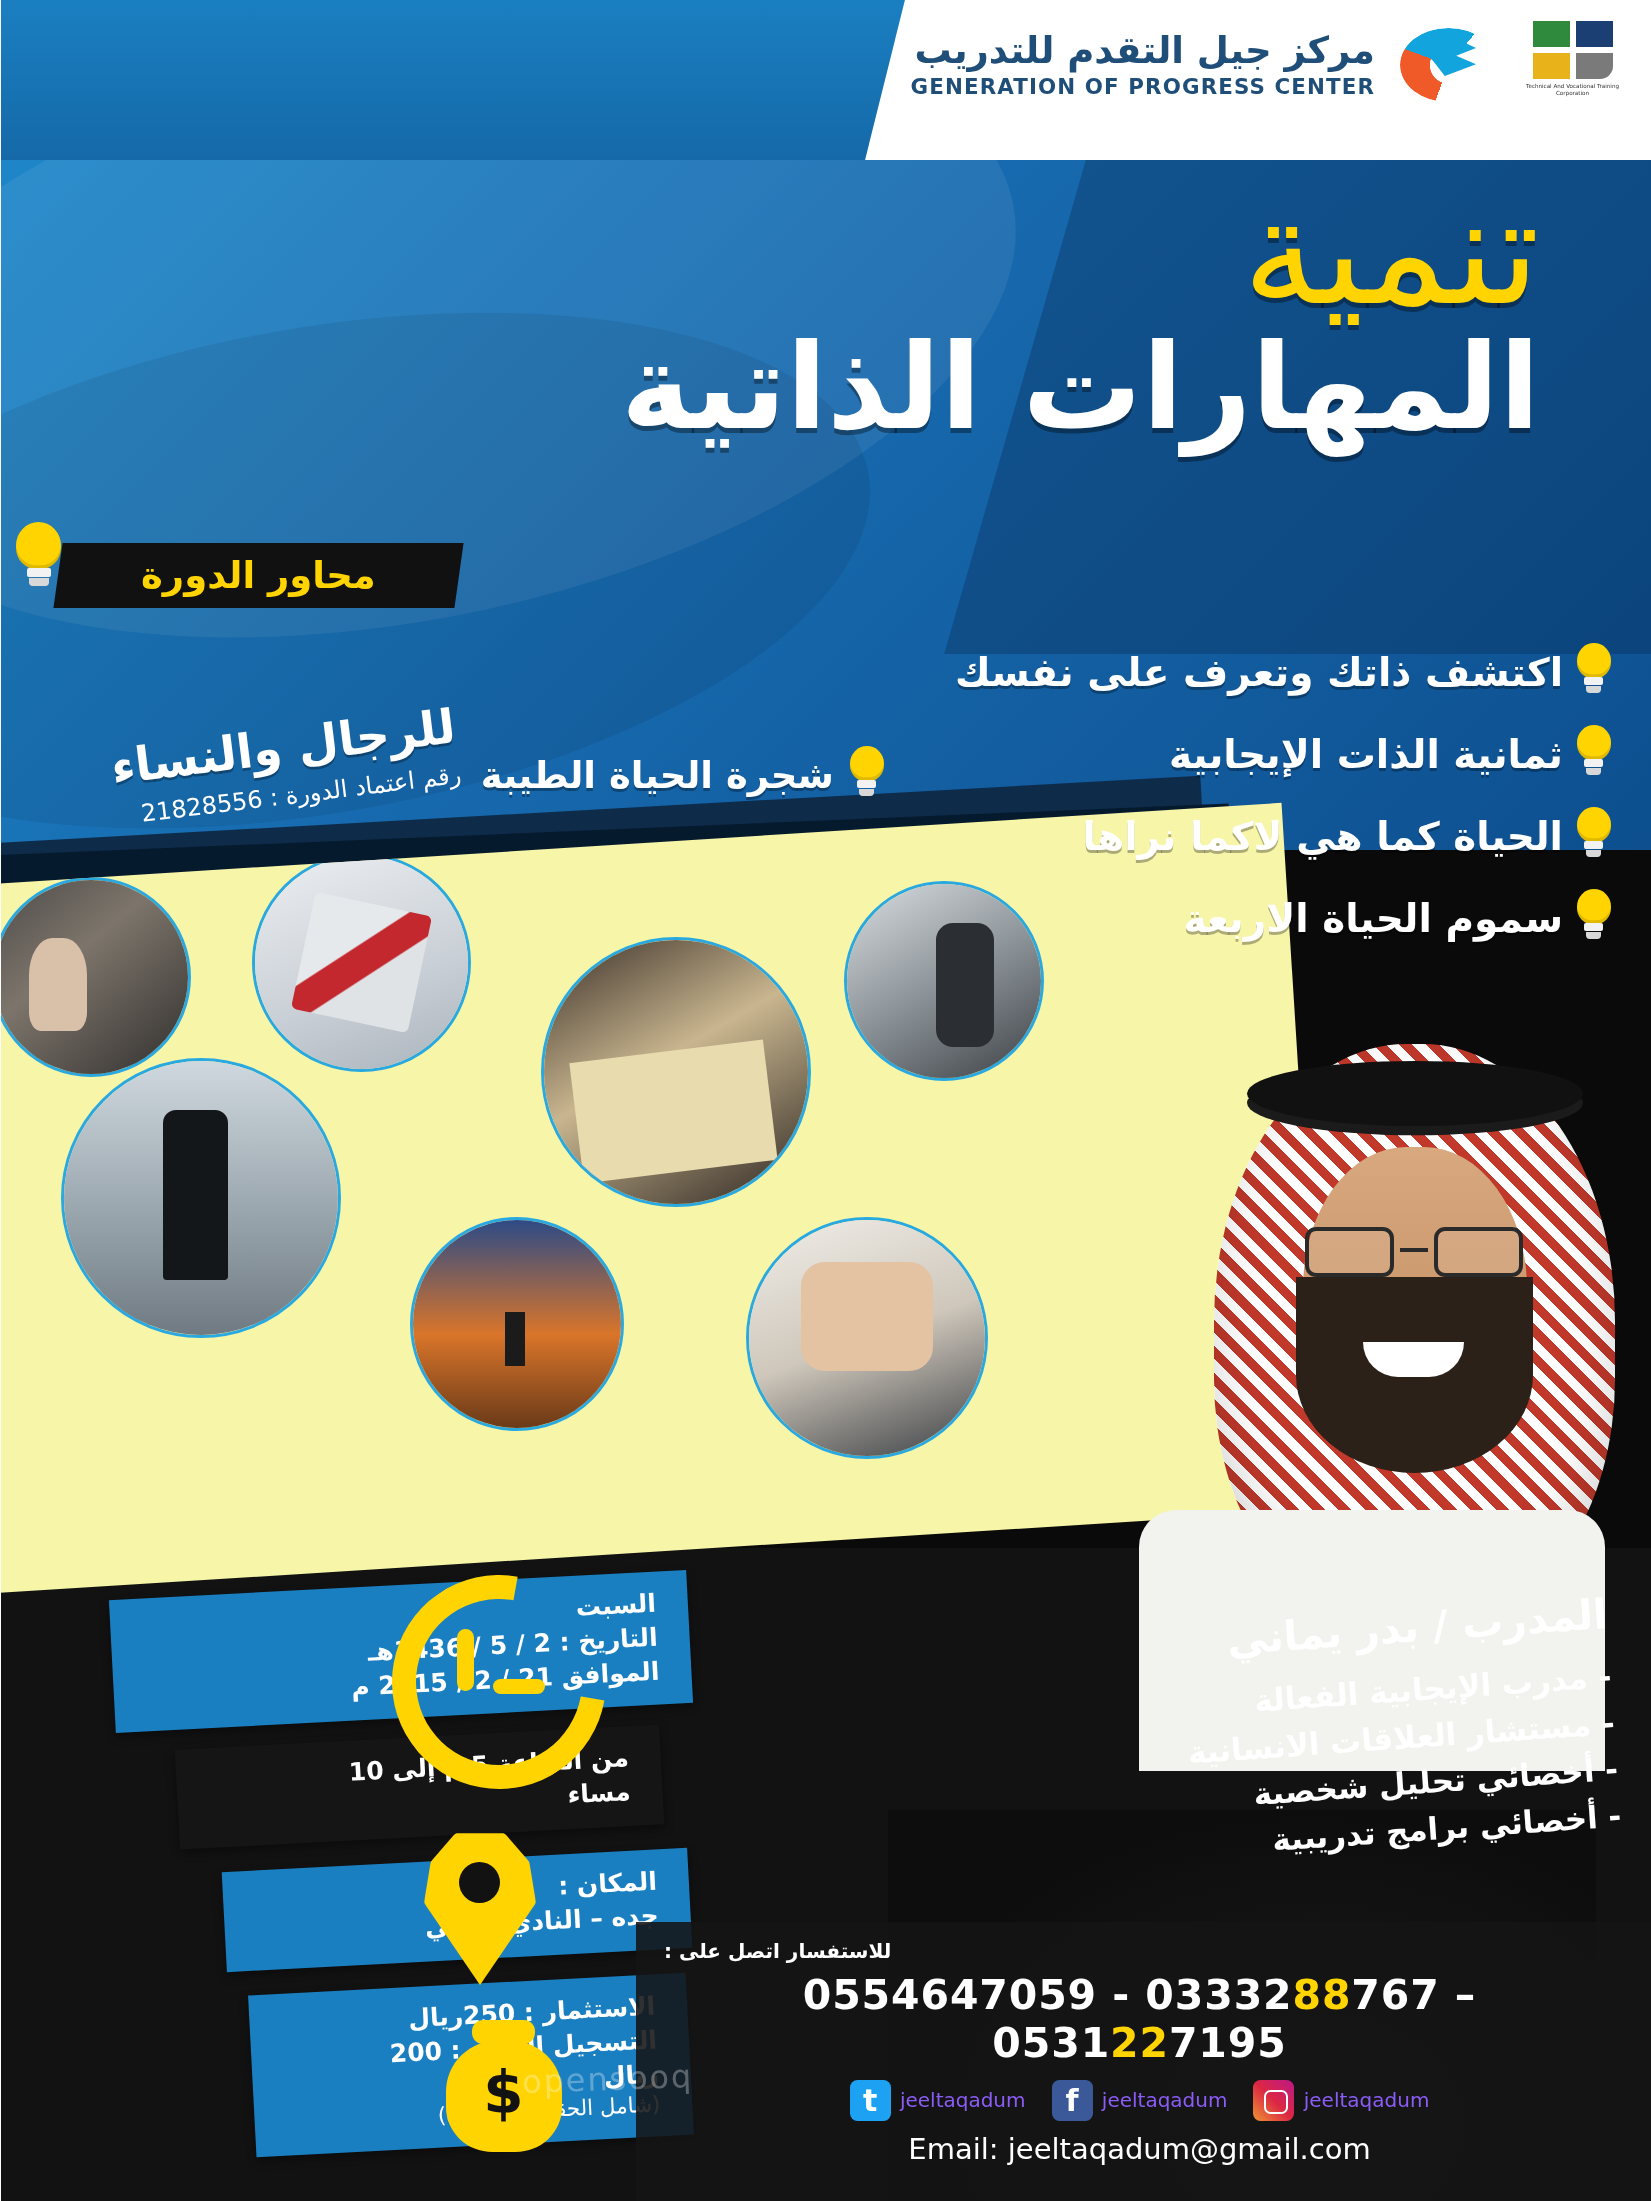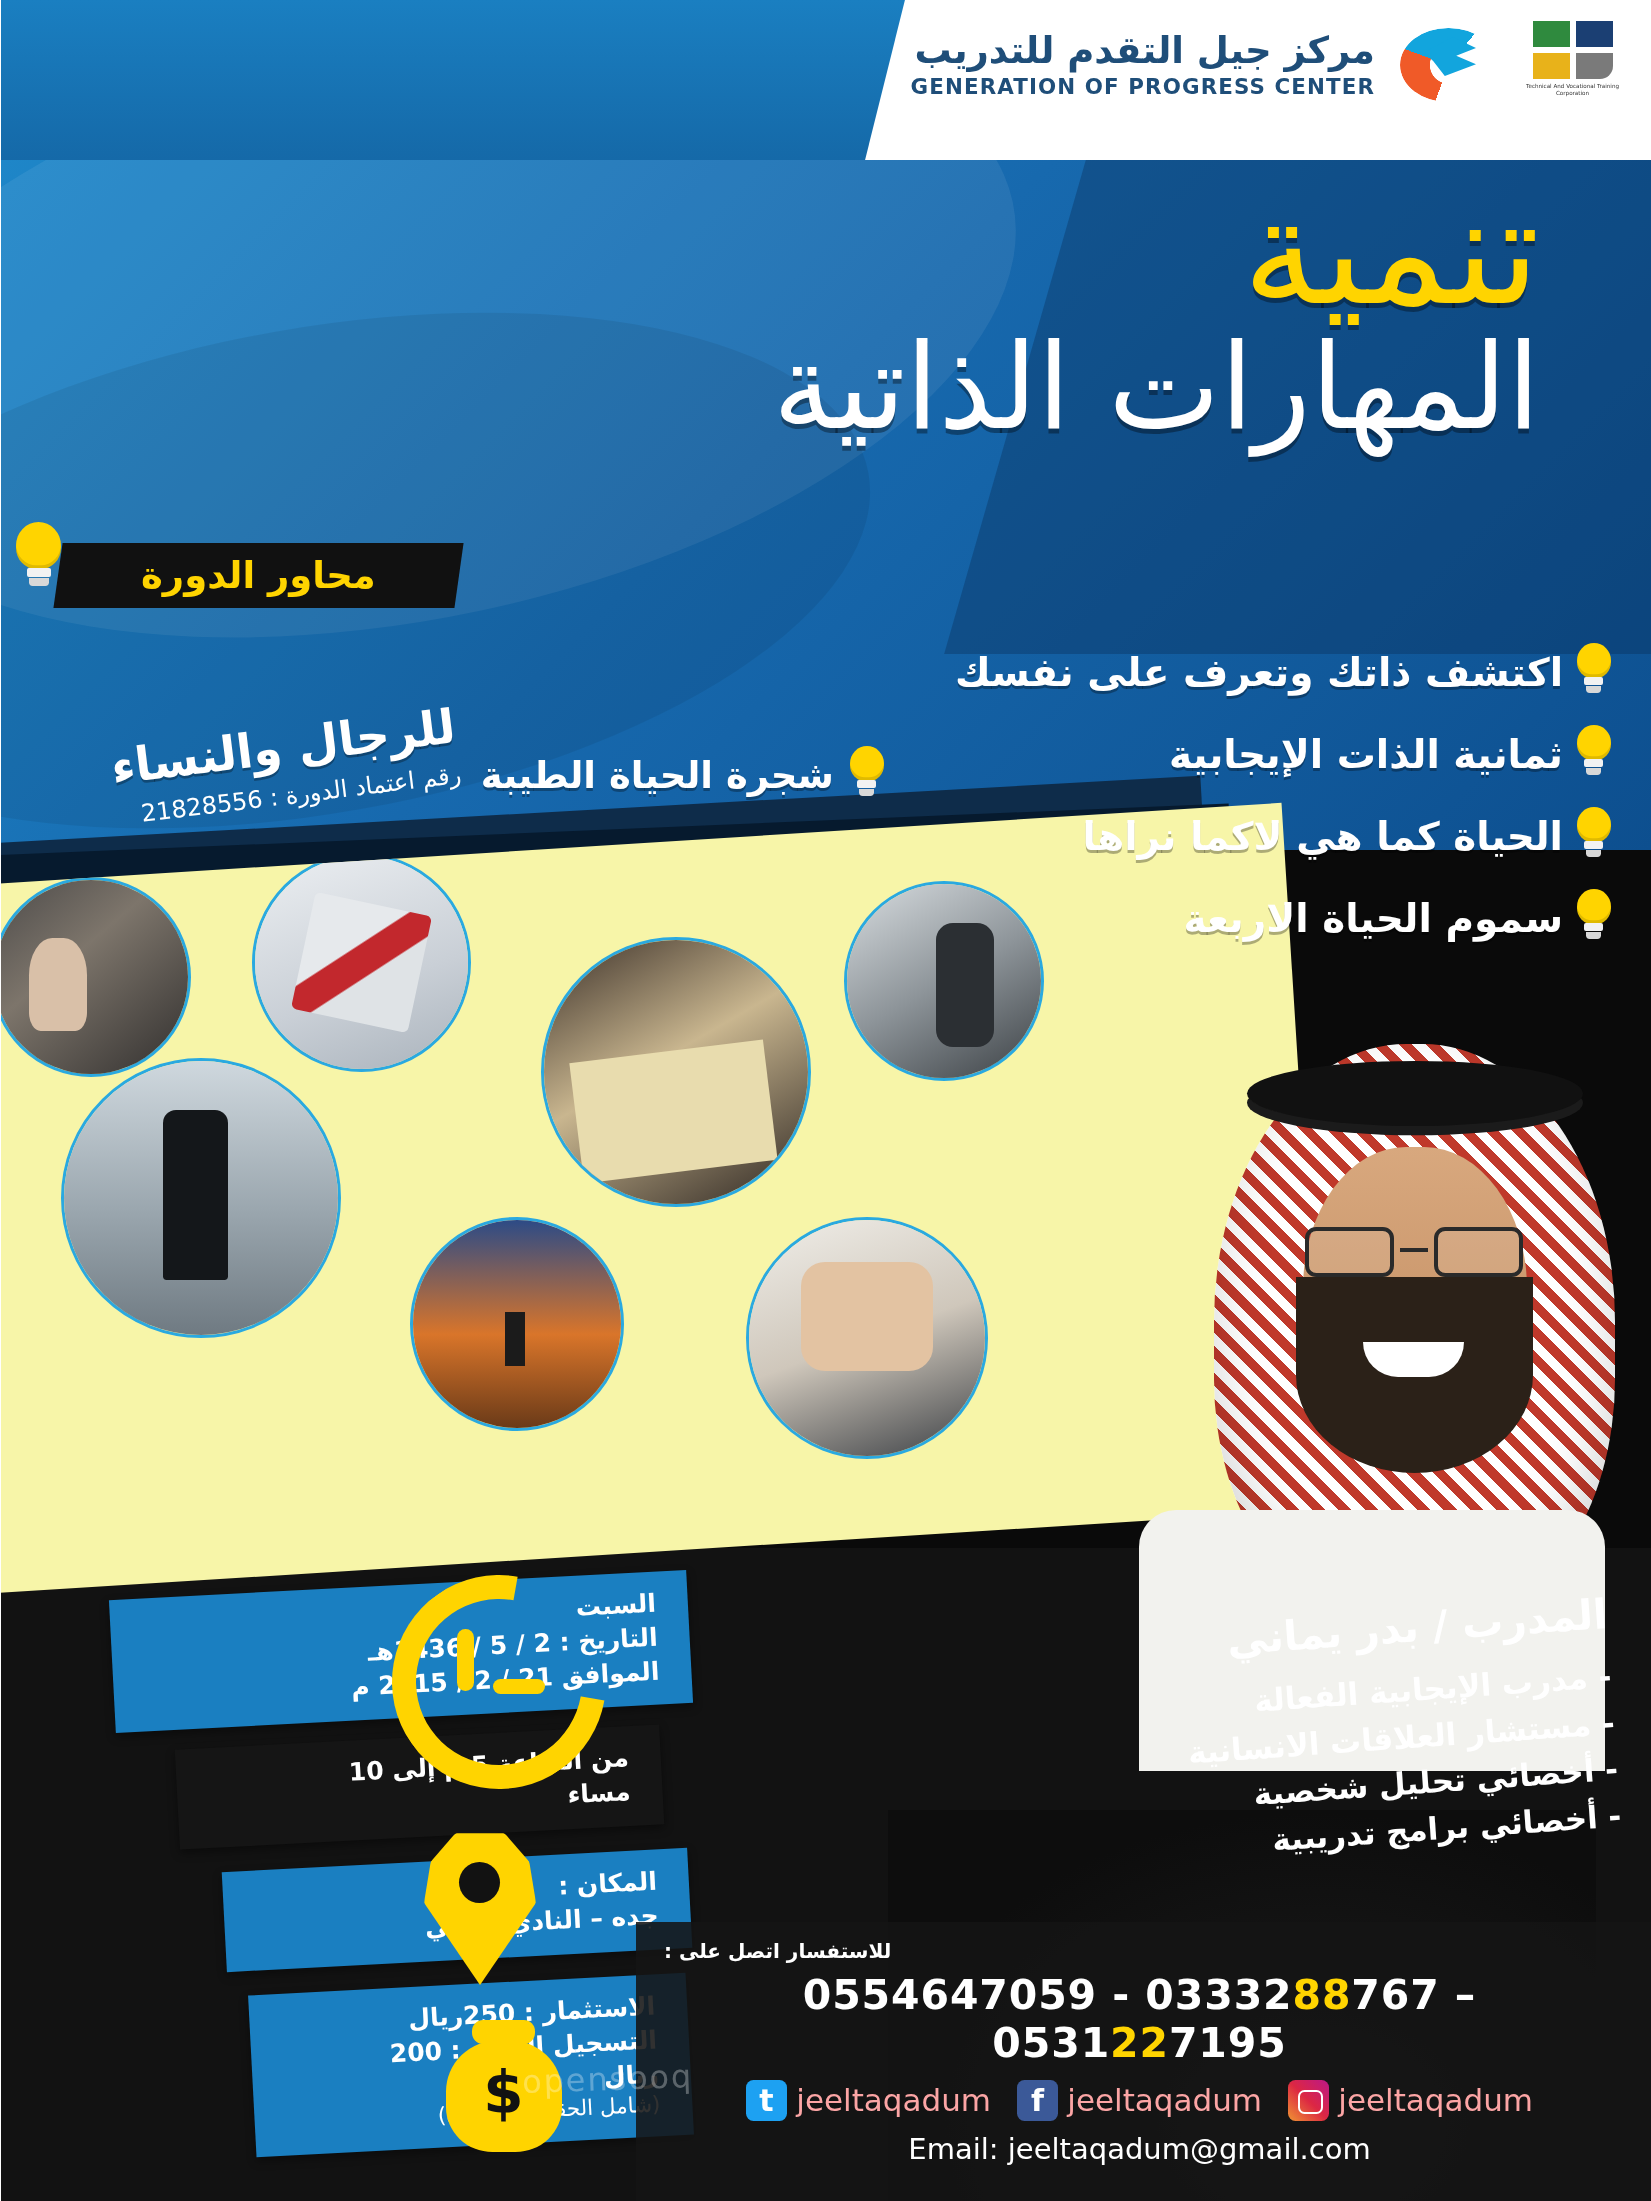--- a/index.html
+++ b/index.html
@@ -101,21 +101,21 @@
   .title-block {
     position: absolute; top: 20.5px; right: 112px; text-align: right; z-index: 4;
     direction: rtl;
   }
   .title-1 {
     font-size: 149px; font-weight: 400; color: #ffd400; line-height: 0.95;
     text-shadow: 0 4.7px 0 rgba(0,0,0,0.35);
     letter-spacing: -1.9px;
   }
   .title-2 {
-    font-size: 119px; font-weight: 400; color: #ffffff; line-height: 1.0;
+    font-size: 119px; font-weight: 700; color: #ffffff; line-height: 1.0;
     margin-top: 5.6px; text-shadow: 0 4.7px 0 rgba(0,0,0,0.35);
   }
 
   
   .topics-header {
     position: absolute; top: 543px; right: 1193px; width: 401px; height: 65px;
     background: #111; z-index: 6;
     display:flex; align-items:center; justify-content:center;
     transform: skewX(-8deg);
   }
@@ -383,21 +383,21 @@
   .contact .phones{
     font-size: 41px; font-weight: 700; letter-spacing: 0.9px; direction: ltr;
     text-align: center; margin-bottom: 13px;
   }
   .contact .phones .hl{ color:#ffd400; }
   .social{
     display:flex; align-items:center; justify-content:center; gap: 26px; direction: ltr;
     margin-bottom: 11.2px;
   }
   .social .item{ display:flex; align-items:center; gap: 9.3px; }
-  .social .item span.label{ font-size: 31px; color:#fca5a5; }
+  .social .item span.label{ font-size: 20px; color:#8b5cf6; }
   .sicon{ width: 41px; height: 41px; border-radius: 7.5px; position: relative; flex:none; }
   .sicon.tw{ background:#1da1f2; }
   .sicon.tw:after{ content:"t"; position:absolute; inset:0; color:#fff;
     font-size: 30px; font-weight:700; text-align:center; line-height:41px; }
   .sicon.fb{ background:#3b5998; }
   .sicon.fb:after{ content:"f"; position:absolute; inset:0; color:#fff;
     font-size: 30px; font-weight:700; text-align:center; line-height:41px; }
   .sicon.ig{ background: linear-gradient(45deg,#f09433,#dc2743,#bc1888); }
   .sicon.ig:after{ content:""; position:absolute; left:10.3px; top:10.3px;
     width:20.5px; height:20.5px; border:2.8px solid #fff; border-radius:6.5px; }

